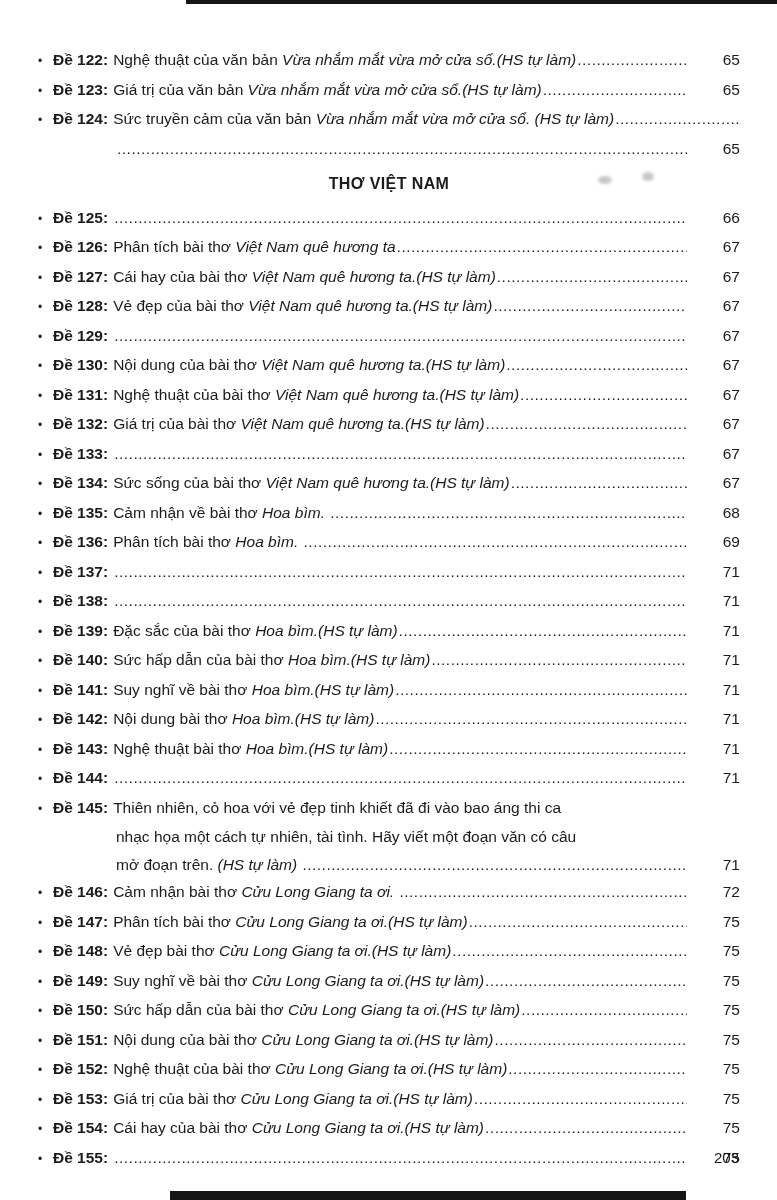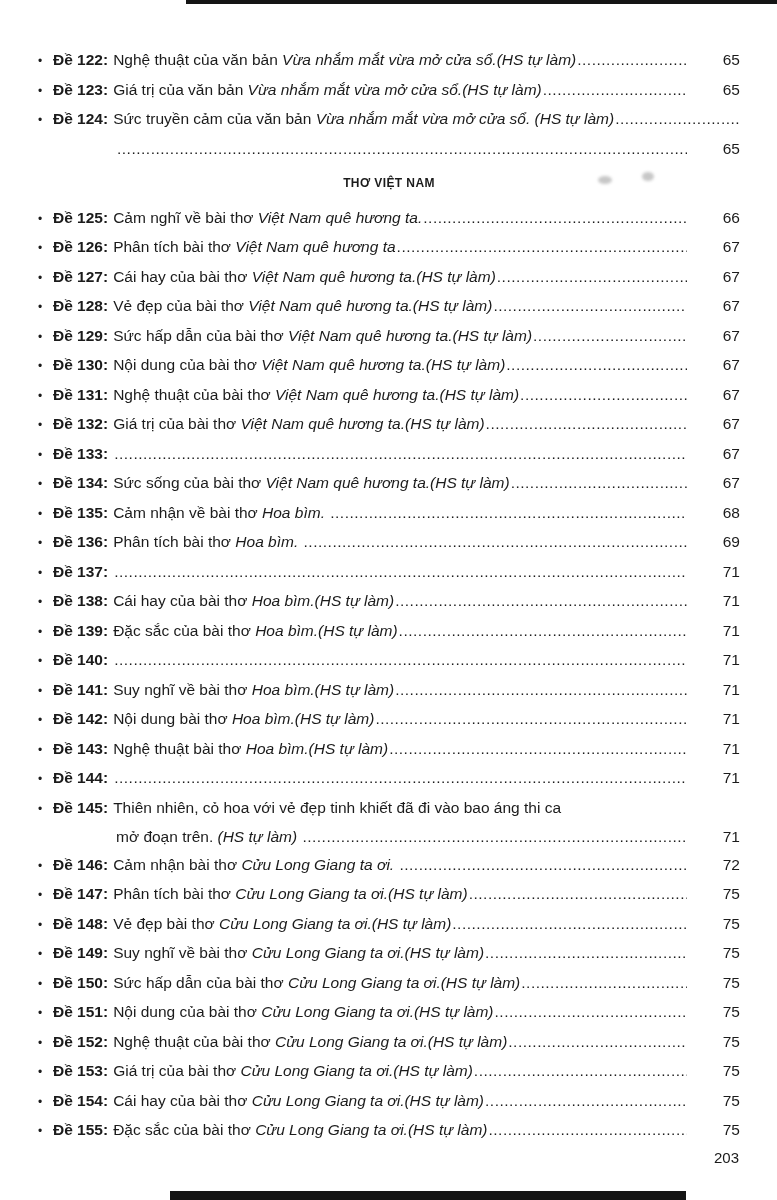--- a/index.html
+++ b/index.html
@@ -41,21 +41,21 @@
     margin: 0 1px;
   }
   .leader::after {
     letter-spacing: 0.5px;
     content: "........................................................................................................................................................................................................................";
   }
   .page-num { flex: none; padding-left: 3px; margin-left: 32px; }
 
   .section-heading {
     text-align: center; font-weight: bold;
-    font-size: 12px; line-height: 27.5px;
+    font-size: 16px; line-height: 27.5px;
     margin: 8px 0 6px; letter-spacing: 0.4px;
   }
   .footer {
     position: absolute; right: 38px; bottom: 34px;
     font-size: 15px;
   }
 </style>
 </head>
 <body>
 
@@ -93,21 +93,20 @@
         <div class="toc-line cont">
           <span class="leader"></span>
           <span class="page-num">65</span>
         </div>
       </div>
       <div class="section-heading">THƠ VIỆT NAM</div>
       <div class="toc-entry">
         <div class="toc-line">
           <span class="bullet">•</span>
           <span class="entry-label">Đề 125:</span>
-          <span class="entry-content"><span>Cảm nghĩ về bài thơ </span><i>Việt Nam quê hương ta.</i></span>
           <span class="leader"></span>
           <span class="page-num">66</span>
         </div>
       </div>
       <div class="toc-entry">
         <div class="toc-line">
           <span class="bullet">•</span>
           <span class="entry-label">Đề 126:</span>
           <span class="entry-content"><span>Phân tích bài thơ </span><i>Việt Nam quê hương ta</i></span>
           <span class="leader"></span>
@@ -129,21 +128,20 @@
           <span class="entry-label">Đề 128:</span>
           <span class="entry-content"><span>Vẻ đẹp của bài thơ </span><i>Việt Nam quê hương ta.(HS tự làm)</i></span>
           <span class="leader"></span>
           <span class="page-num">67</span>
         </div>
       </div>
       <div class="toc-entry">
         <div class="toc-line">
           <span class="bullet">•</span>
           <span class="entry-label">Đề 129:</span>
-          <span class="entry-content"><span>Sức hấp dẫn của bài thơ </span><i>Việt Nam quê hương ta.(HS tự làm)</i></span>
           <span class="leader"></span>
           <span class="page-num">67</span>
         </div>
       </div>
       <div class="toc-entry">
         <div class="toc-line">
           <span class="bullet">•</span>
           <span class="entry-label">Đề 130:</span>
           <span class="entry-content"><span>Nội dung của bài thơ </span><i>Việt Nam quê hương ta.(HS tự làm)</i></span>
           <span class="leader"></span>
@@ -208,38 +206,38 @@
           <span class="bullet">•</span>
           <span class="entry-label">Đề 137:</span>
           <span class="leader"></span>
           <span class="page-num">71</span>
         </div>
       </div>
       <div class="toc-entry">
         <div class="toc-line">
           <span class="bullet">•</span>
           <span class="entry-label">Đề 138:</span>
-          <span class="entry-content"><span>Cái hay của bài thơ </span><i>Hoa bìm.(HS tự làm)</i></span>
           <span class="leader"></span>
           <span class="page-num">71</span>
         </div>
       </div>
       <div class="toc-entry">
         <div class="toc-line">
           <span class="bullet">•</span>
           <span class="entry-label">Đề 139:</span>
           <span class="entry-content"><span>Đặc sắc của bài thơ </span><i>Hoa bìm.(HS tự làm)</i></span>
           <span class="leader"></span>
           <span class="page-num">71</span>
         </div>
       </div>
       <div class="toc-entry">
         <div class="toc-line">
           <span class="bullet">•</span>
           <span class="entry-label">Đề 140:</span>
+          <span class="entry-content"><span>Sức hấp dẫn của bài thơ </span><i>Hoa bìm.(HS tự làm)</i></span>
           <span class="leader"></span>
           <span class="page-num">71</span>
         </div>
       </div>
       <div class="toc-entry">
         <div class="toc-line">
           <span class="bullet">•</span>
           <span class="entry-label">Đề 141:</span>
           <span class="entry-content"><span>Suy nghĩ về bài thơ </span><i>Hoa bìm.(HS tự làm)</i></span>
           <span class="leader"></span>
@@ -272,20 +270,23 @@
           <span class="page-num">71</span>
         </div>
       </div>
       <div class="toc-entry">
         <div class="toc-line">
           <span class="bullet">•</span>
           <span class="entry-label">Đề 145:</span>
           <span class="entry-content"><span>Thiên nhiên, cỏ hoa với vẻ đẹp tinh khiết đã đi vào bao áng thi ca</span></span>
         </div>
         <div class="toc-line cont">
+          <span class="entry-content"><span>nhạc họa một cách tự nhiên, tài tình. Hãy viết một đoạn văn có câu</span></span>
+        </div>
+        <div class="toc-line cont">
           <span class="entry-content"><span>mở đoạn trên. </span><i>(HS tự làm) </i></span>
           <span class="leader"></span>
           <span class="page-num">71</span>
         </div>
       </div>
       <div class="toc-entry">
         <div class="toc-line">
           <span class="bullet">•</span>
           <span class="entry-label">Đề 146:</span>
           <span class="entry-content"><span>Cảm nhận bài thơ </span><i>Cửu Long Giang ta ơi. </i></span>
@@ -362,21 +363,20 @@
           <span class="entry-label">Đề 154:</span>
           <span class="entry-content"><span>Cái hay của bài thơ </span><i>Cửu Long Giang ta ơi.(HS tự làm)</i></span>
           <span class="leader"></span>
           <span class="page-num">75</span>
         </div>
       </div>
       <div class="toc-entry">
         <div class="toc-line">
           <span class="bullet">•</span>
           <span class="entry-label">Đề 155:</span>
-          <span class="entry-content"><span>Đặc sắc của bài thơ </span><i>Cửu Long Giang ta ơi.(HS tự làm)</i></span>
           <span class="leader"></span>
           <span class="page-num">75</span>
         </div>
       </div>
     </main>
 
   <div class="footer">
     <span>203</span>
   </div>
 

